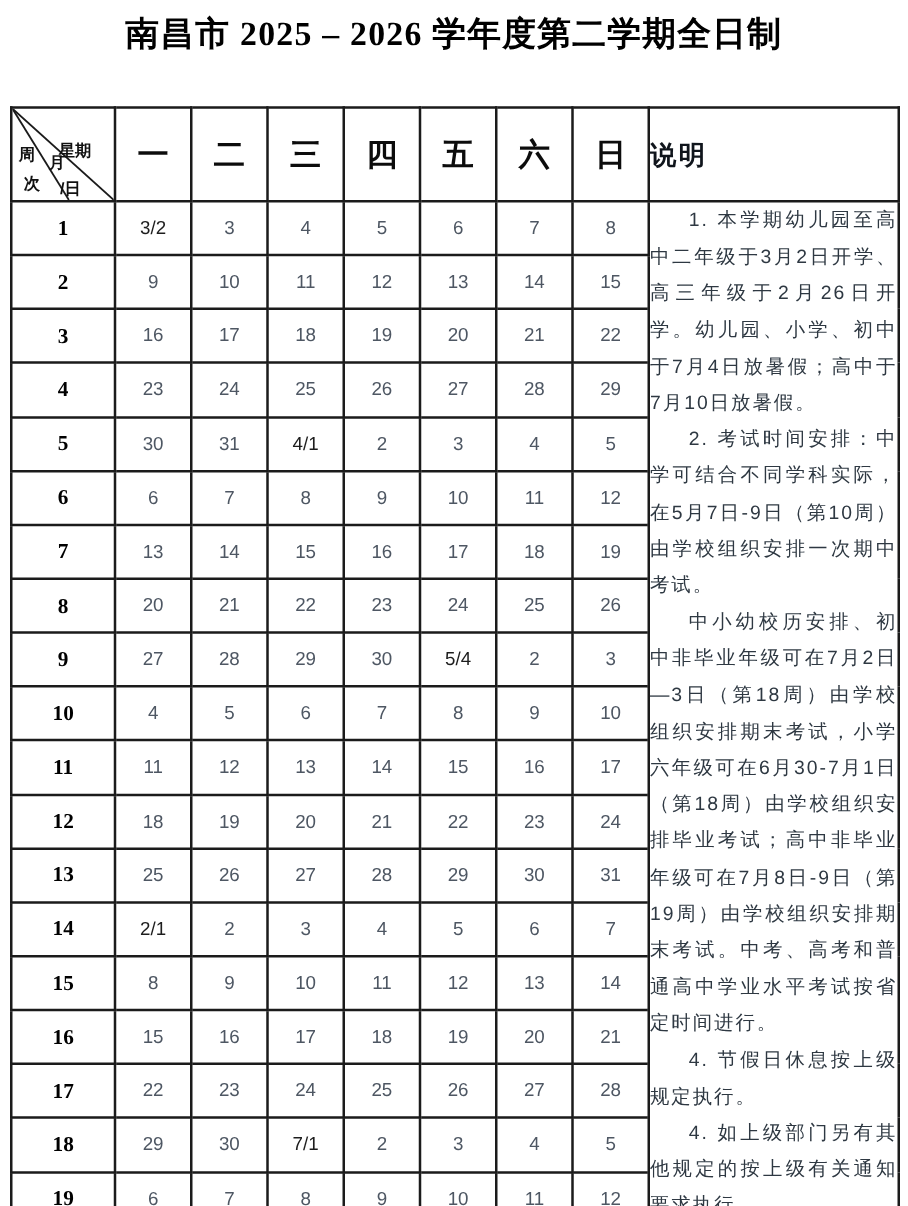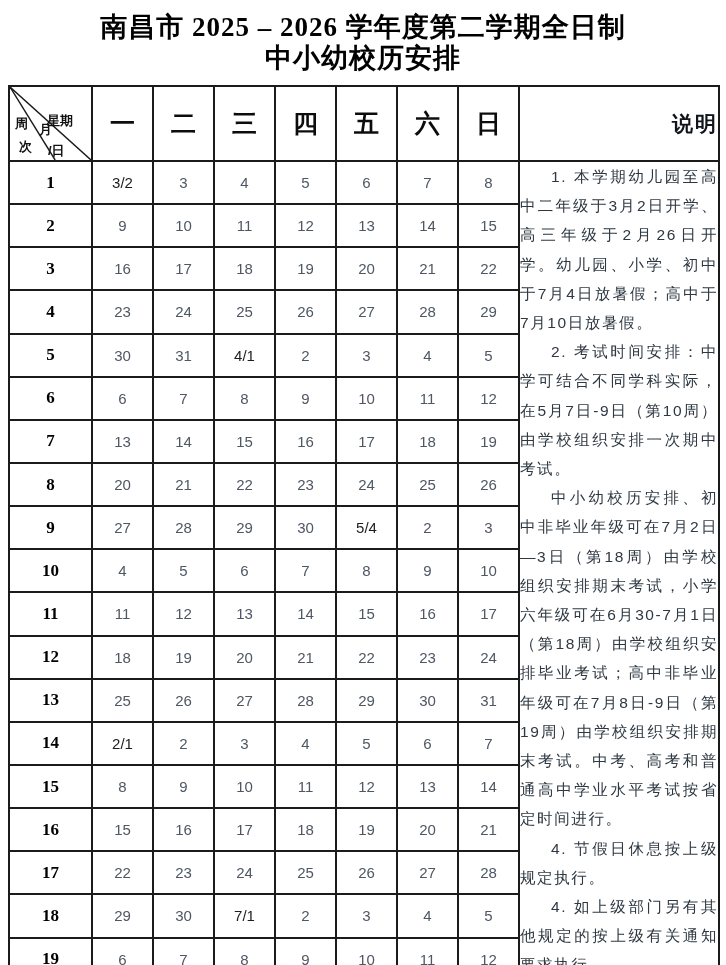--- a/index.html
+++ b/index.html
@@ -32,21 +32,21 @@
   .c-zhou    { left:5px;  top:30px; }
   .c-yue     { left:29px; top:36px; }
   .c-ci      { left:9px;  top:53px; }
   .c-ri      { left:38px; top:57px; }
 
   .day-h {
     font-size:25px; font-weight:bold; color:#0c0c0c; text-align:center;
     font-family:"Liberation Sans", sans-serif;
   }
   .notes-h {
-    font-size:21px; font-weight:bold; color:#10151c; text-align:right;
+    font-size:21px; font-weight:bold; color:#10151c; text-align:left;
     font-family:"Liberation Serif", serif; letter-spacing:2px;
   }
   .week {
     font-family:"Liberation Serif", serif; font-weight:bold;
     font-size:17px; color:#000; text-align:center;
   }
   .day {
     font-size:15px; color:var(--date-text,#4e5763); text-align:center;
     font-family:"Liberation Sans", sans-serif;
   }
@@ -58,21 +58,20 @@
   }
   .notes p { margin:0; text-indent:2em; letter-spacing:1.6px; }
 </style>
 </head>
 <body>
 
 <div class="page">
 
   <div class="title">
     <div>南昌市 2025 – 2026 学年度第二学期全日制</div>
-    <div>中小幼校历安排</div>
   </div>
 
   <table class="cal">
     <colgroup>
       <col style="width:83px">
       <col style="width:61px">
         <col style="width:61px">
         <col style="width:61px">
       <col style="width:61px">
         <col style="width:61px">

